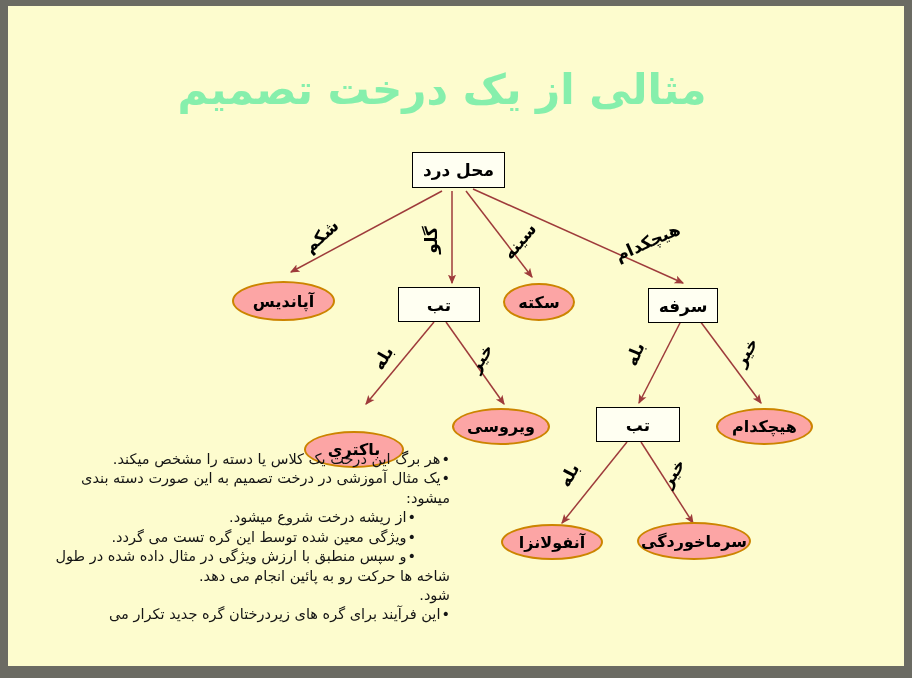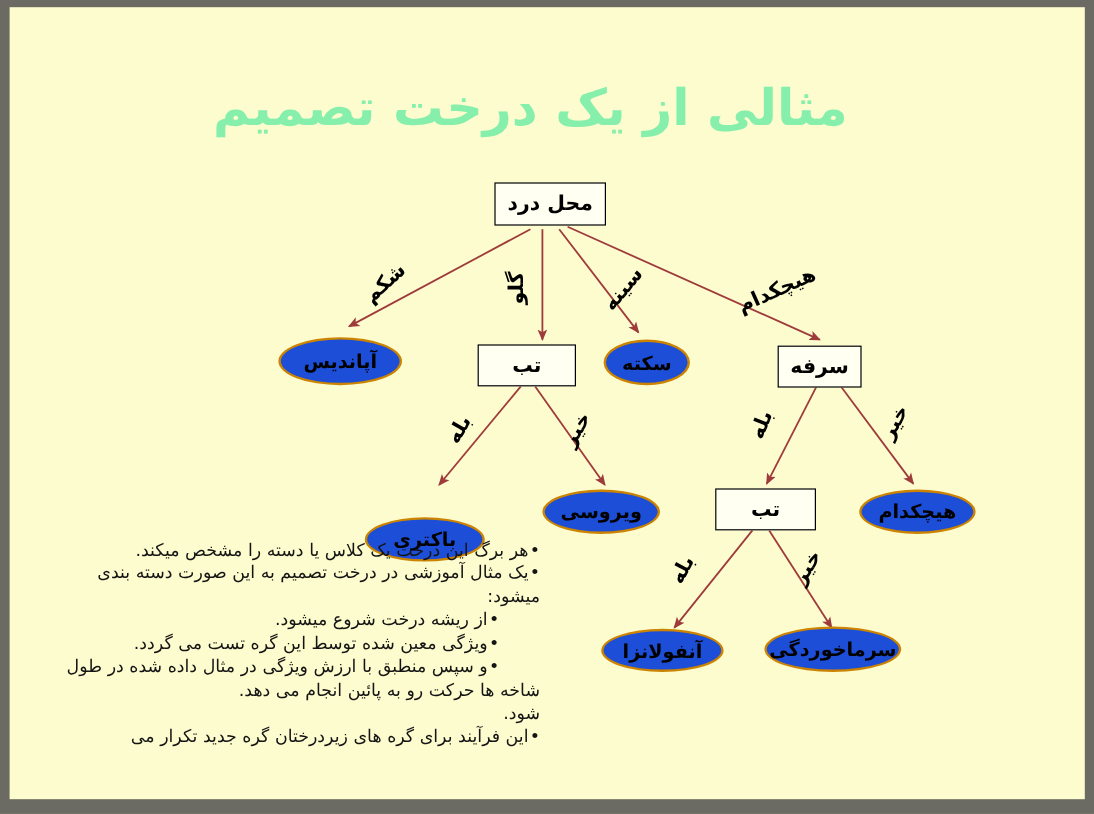--- a/index.html
+++ b/index.html
@@ -69,21 +69,21 @@
     color: #000000;
     box-sizing: border-box;
     text-align: center;
   }
   .node.box {
     background: #fffff2;
     border: 1.5px solid #000000;
     font-size: 17px;
   }
   .node.leaf {
-    background: #1d4ed8;
+    background: #fca5a5;
     border: 2px solid #cc8400;
     border-radius: 50%;
     font-size: 16px;
   }
 
   
   .edge-label {
     position: absolute;
     direction: rtl;
     font-family: "DejaVu Sans", "Liberation Sans", sans-serif;

